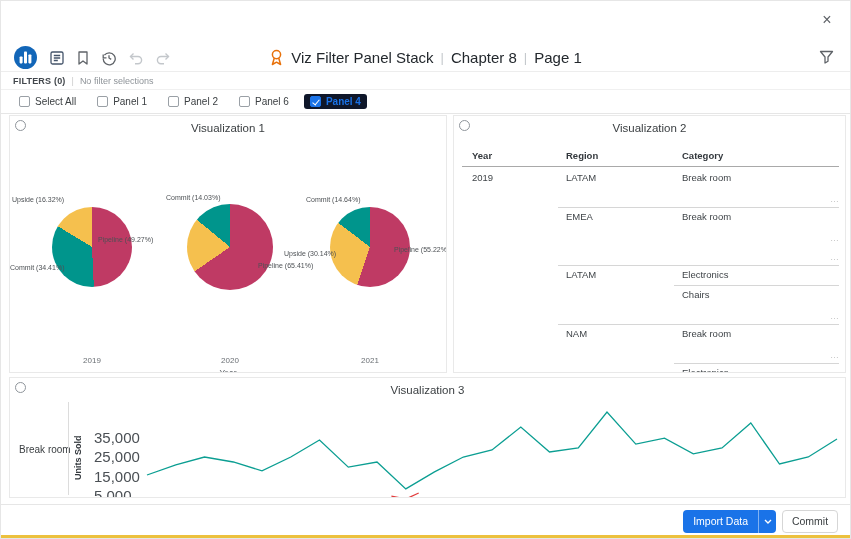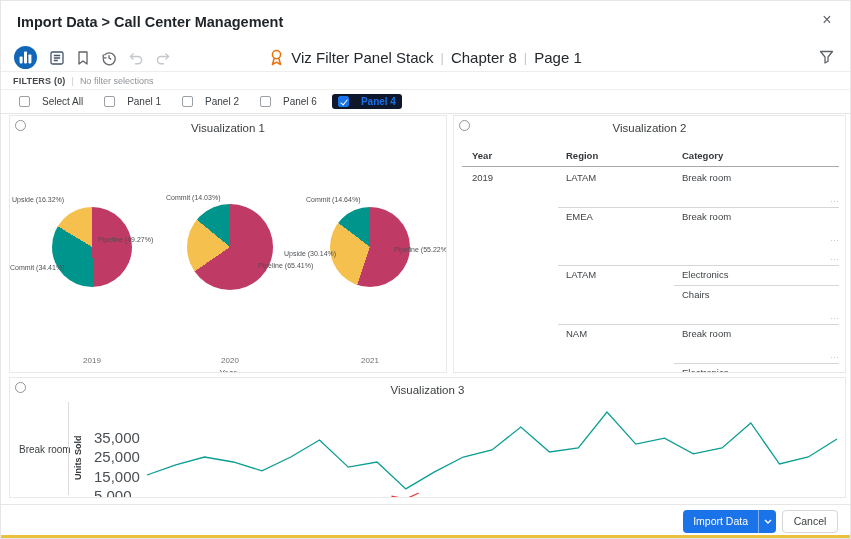--- a/index.html
+++ b/index.html
@@ -24,21 +24,21 @@
   
   .filtersbar{position:absolute;top:72px;left:0;right:0;height:17px;border-bottom:1px solid #f0f0f0;
     display:flex;align-items:center;gap:6px;padding-left:12px}
   .f-label{font-size:9px;font-weight:700;color:#42474c;letter-spacing:.2px}
   .f-div{font-size:9px;color:#cccccc}
   .f-msg{font-size:9px;color:#8e9398}
 
   
   .panelbar{position:absolute;top:89px;left:0;right:0;height:24px;border-bottom:1px solid #e6e6e6;
     display:flex;align-items:center;gap:9px;padding-left:12px}
-  .cb-item{display:flex;align-items:center;gap:12px;padding:2px 6px;border-radius:3px;cursor:pointer}
+  .cb-item{display:flex;align-items:center;gap:5px;padding:2px 6px;border-radius:3px;cursor:pointer}
   .cb-item.checked{background:#0f172a}
   .cb-box{width:11px;height:11px;border:1px solid #9aa0a6;border-radius:2px;background:#fff;position:relative;flex:none}
   .cb-item.checked .cb-box{background:#1a73e8;border-color:#1a73e8}
   .cb-item.checked .cb-box::after{content:"";position:absolute;left:3px;top:.5px;width:3px;height:6px;
     border:solid #fff;border-width:0 1.6px 1.6px 0;transform:rotate(40deg)}
   .cb-label{font-size:10px;color:#3c4043}
   .cb-item.checked .cb-label{color:#1a73e8;font-weight:600}
 
   
   .panel{position:absolute;background:#fff;border:1px solid #e9e9e9;overflow:hidden}
@@ -87,21 +87,20 @@
     display:flex;align-items:stretch;cursor:pointer}
   .btn-import-main{padding:0 10px;font-size:10.5px;line-height:23px}
   .btn-import-caret{width:18px;border-left:1px solid rgba(255,255,255,.45);display:flex;align-items:center;justify-content:center}
   .bottom-accent{position:absolute;left:0;right:0;bottom:0;height:3px;background:#ecc13e}
 </style>
 </head>
 <body>
 
 <div class="dialog">
 
-  <div class="hdr-title">Import Data &gt; Call Center Management</div>
   <div class="close">×</div>
 
   <div class="toolbar">
     <div class="tb-left">
       <span class="icon-btn">
         <svg width="25" height="25" viewBox="0 0 25 25">
           <circle cx="12.5" cy="12.5" r="11.5" fill="#1266b8"></circle>
           <rect x="6.6" y="11.4" width="3" height="7" rx=".8" fill="#fff"></rect>
           <rect x="11" y="6.4" width="3" height="12" rx=".8" fill="#fff"></rect>
           <rect x="15.4" y="9.4" width="3" height="9" rx=".8" fill="#fff"></rect>
@@ -282,17 +281,17 @@
 
   <div class="footer">
     <div class="btn-import">
       <span class="btn-import-main">Import Data</span>
       <span class="btn-import-caret">
         <svg width="8" height="5" viewBox="0 0 8 5" fill="none" stroke="#fff" stroke-width="1.4">
             <path d="M1 1l3 3 3-3"></path>
           </svg>
       </span>
     </div>
-    <div class="btn-cancel">Cancel</div>
+    <div class="btn-cancel">Commit</div>
   </div>
 
   <div class="bottom-accent"></div>
 </div>
 
 </body></html>

